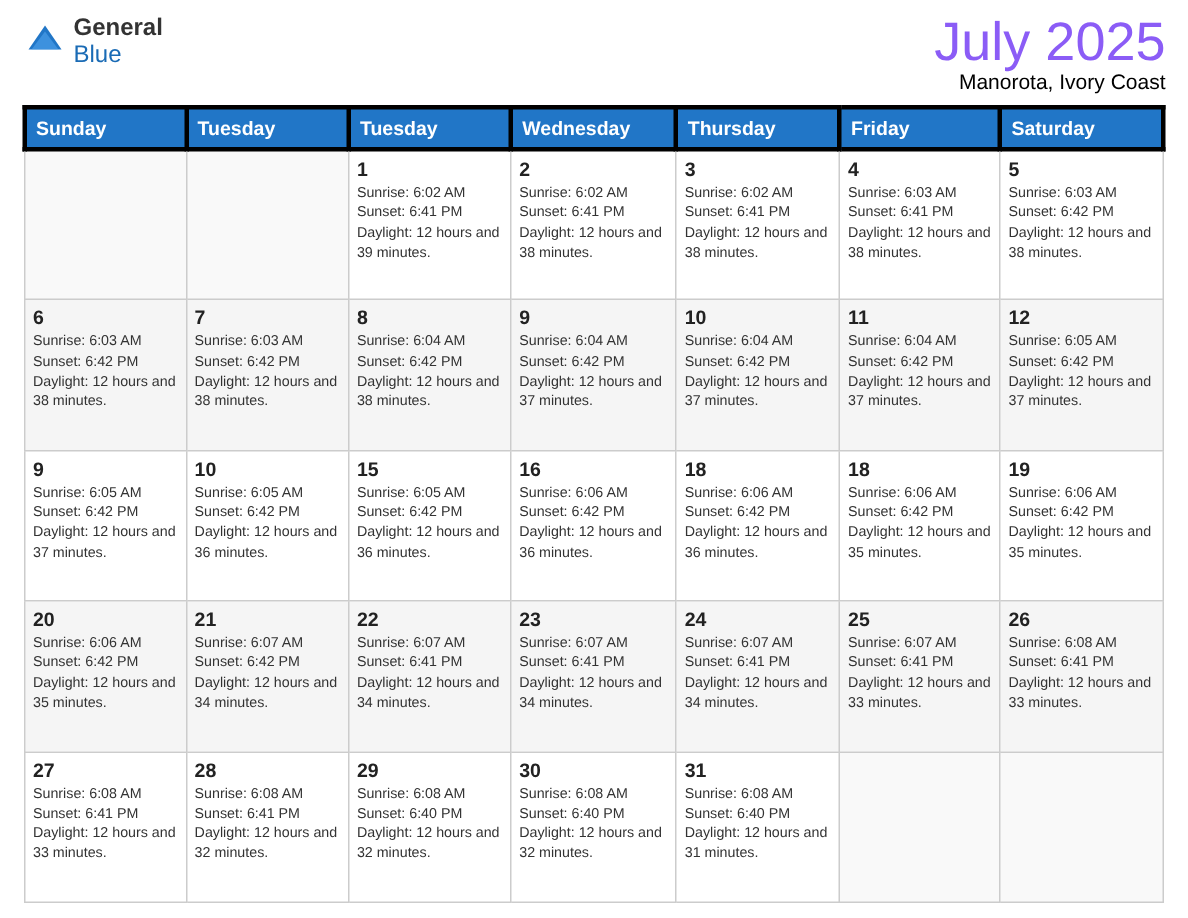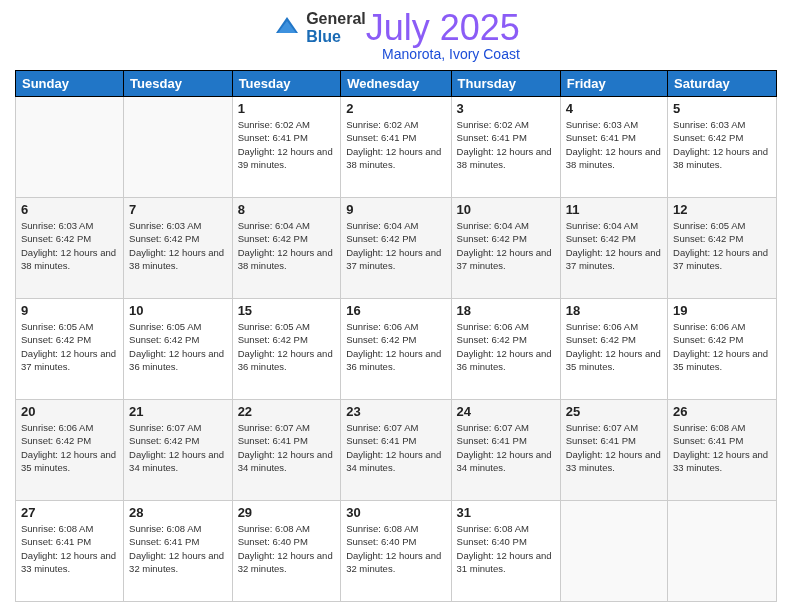--- a/index.html
+++ b/index.html
@@ -12,73 +12,73 @@
     }
     .page {
       width: 792px;
       height: 612px;
       padding: 10px 15px;
       display: flex;
       flex-direction: column;
     }
     .header {
       display: flex;
-      justify-content: center;
+      justify-content: space-between;
       align-items: flex-start;
       margin-bottom: 8px;
     }
     .logo {
       display: flex;
       align-items: center;
       gap: 4px;
     }
     .logo-text {
       display: flex;
       flex-direction: column;
       line-height: 1.1;
     }
     .logo-general {
       font-size: 16px;
       font-weight: bold;
       color: #333;
     }
     .logo-blue {
       font-size: 16px;
-      font-weight: bold;
+      font-weight: normal;
       color: #1a6bb5;
     }
     .logo-icon {
       width: 30px;
       height: 30px;
     }
     .title-block {
       text-align: right;
     }
     .month-title {
       font-size: 36px;
       font-weight: normal;
       color: #8b5cf6;
       line-height: 1;
     }
     .subtitle {
       font-size: 14px;
-      color: #1d4ed8;
+      color: #000000;
     }
     .calendar {
       width: 100%;
       border-collapse: collapse;
       flex: 1;
     }
     .calendar th {
       background-color: #2176c7;
       color: #fff;
       text-align: left;
       padding: 5px 6px;
       font-size: 13px;
-      border: 1px solid #000000;
+      border: 3px solid #000000;
     }
     .calendar td {
       border: 1px solid #ccc;
       vertical-align: top;
       padding: 4px 5px;
       width: 113px;
       height: 82px;
       font-size: 9.5px;
       color: #333;
       background: #fff;

